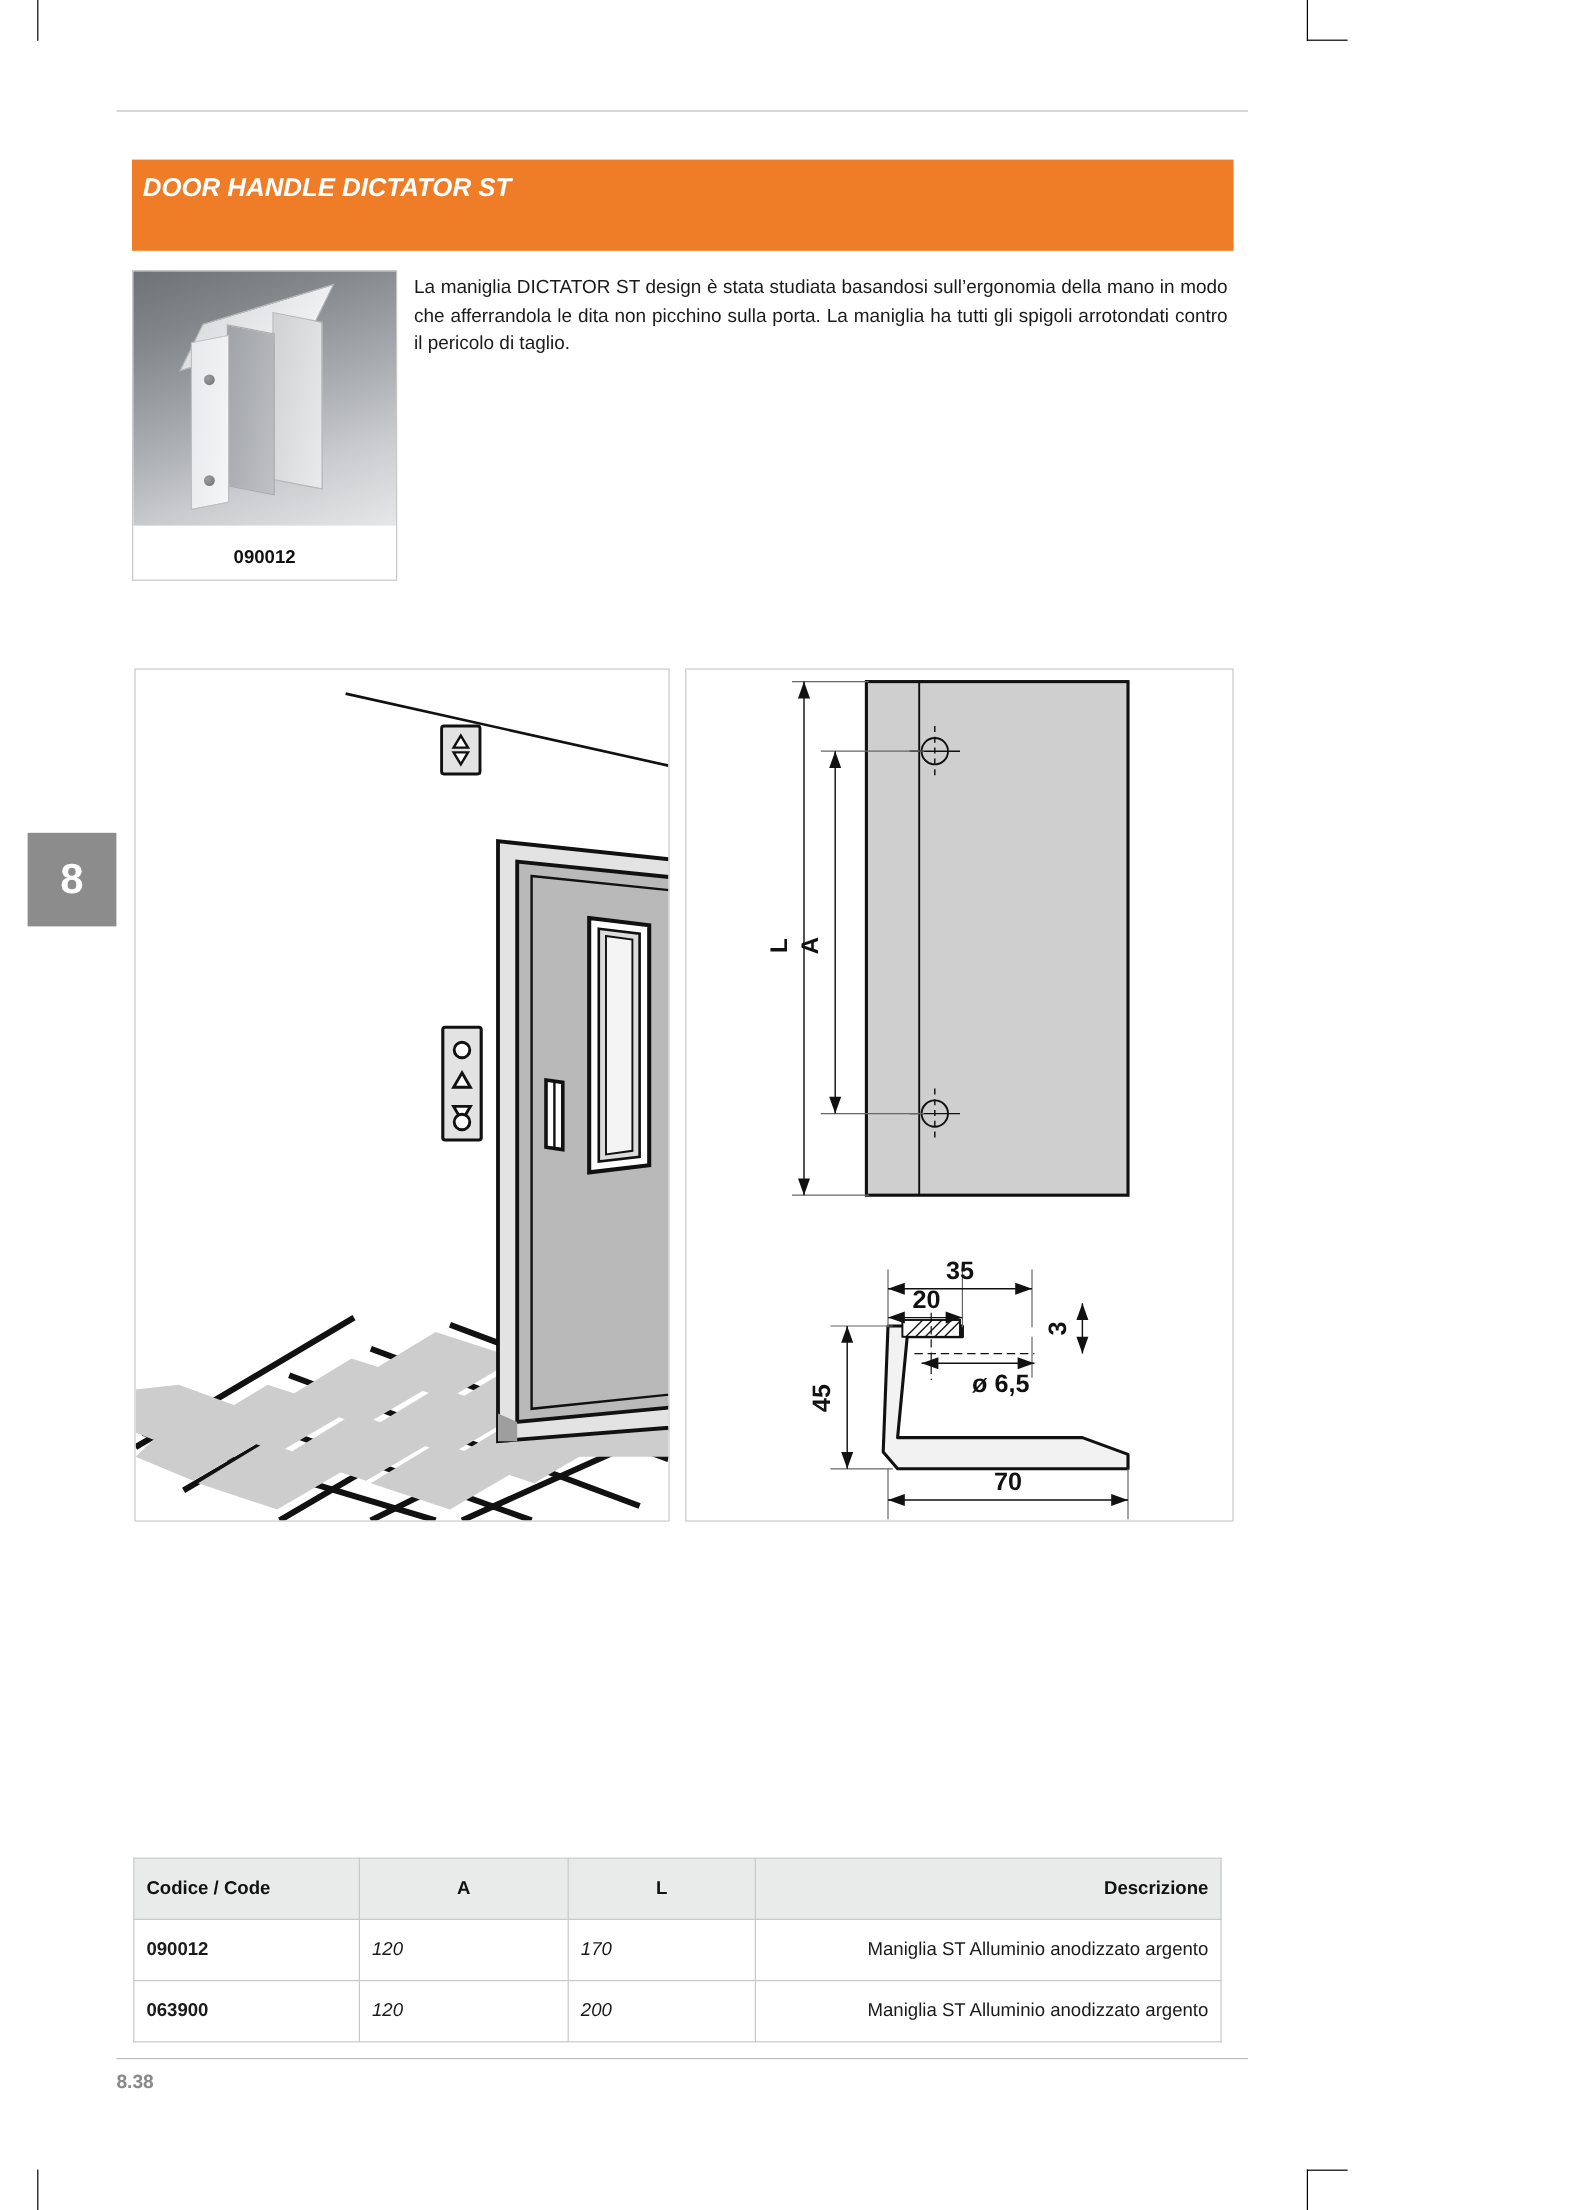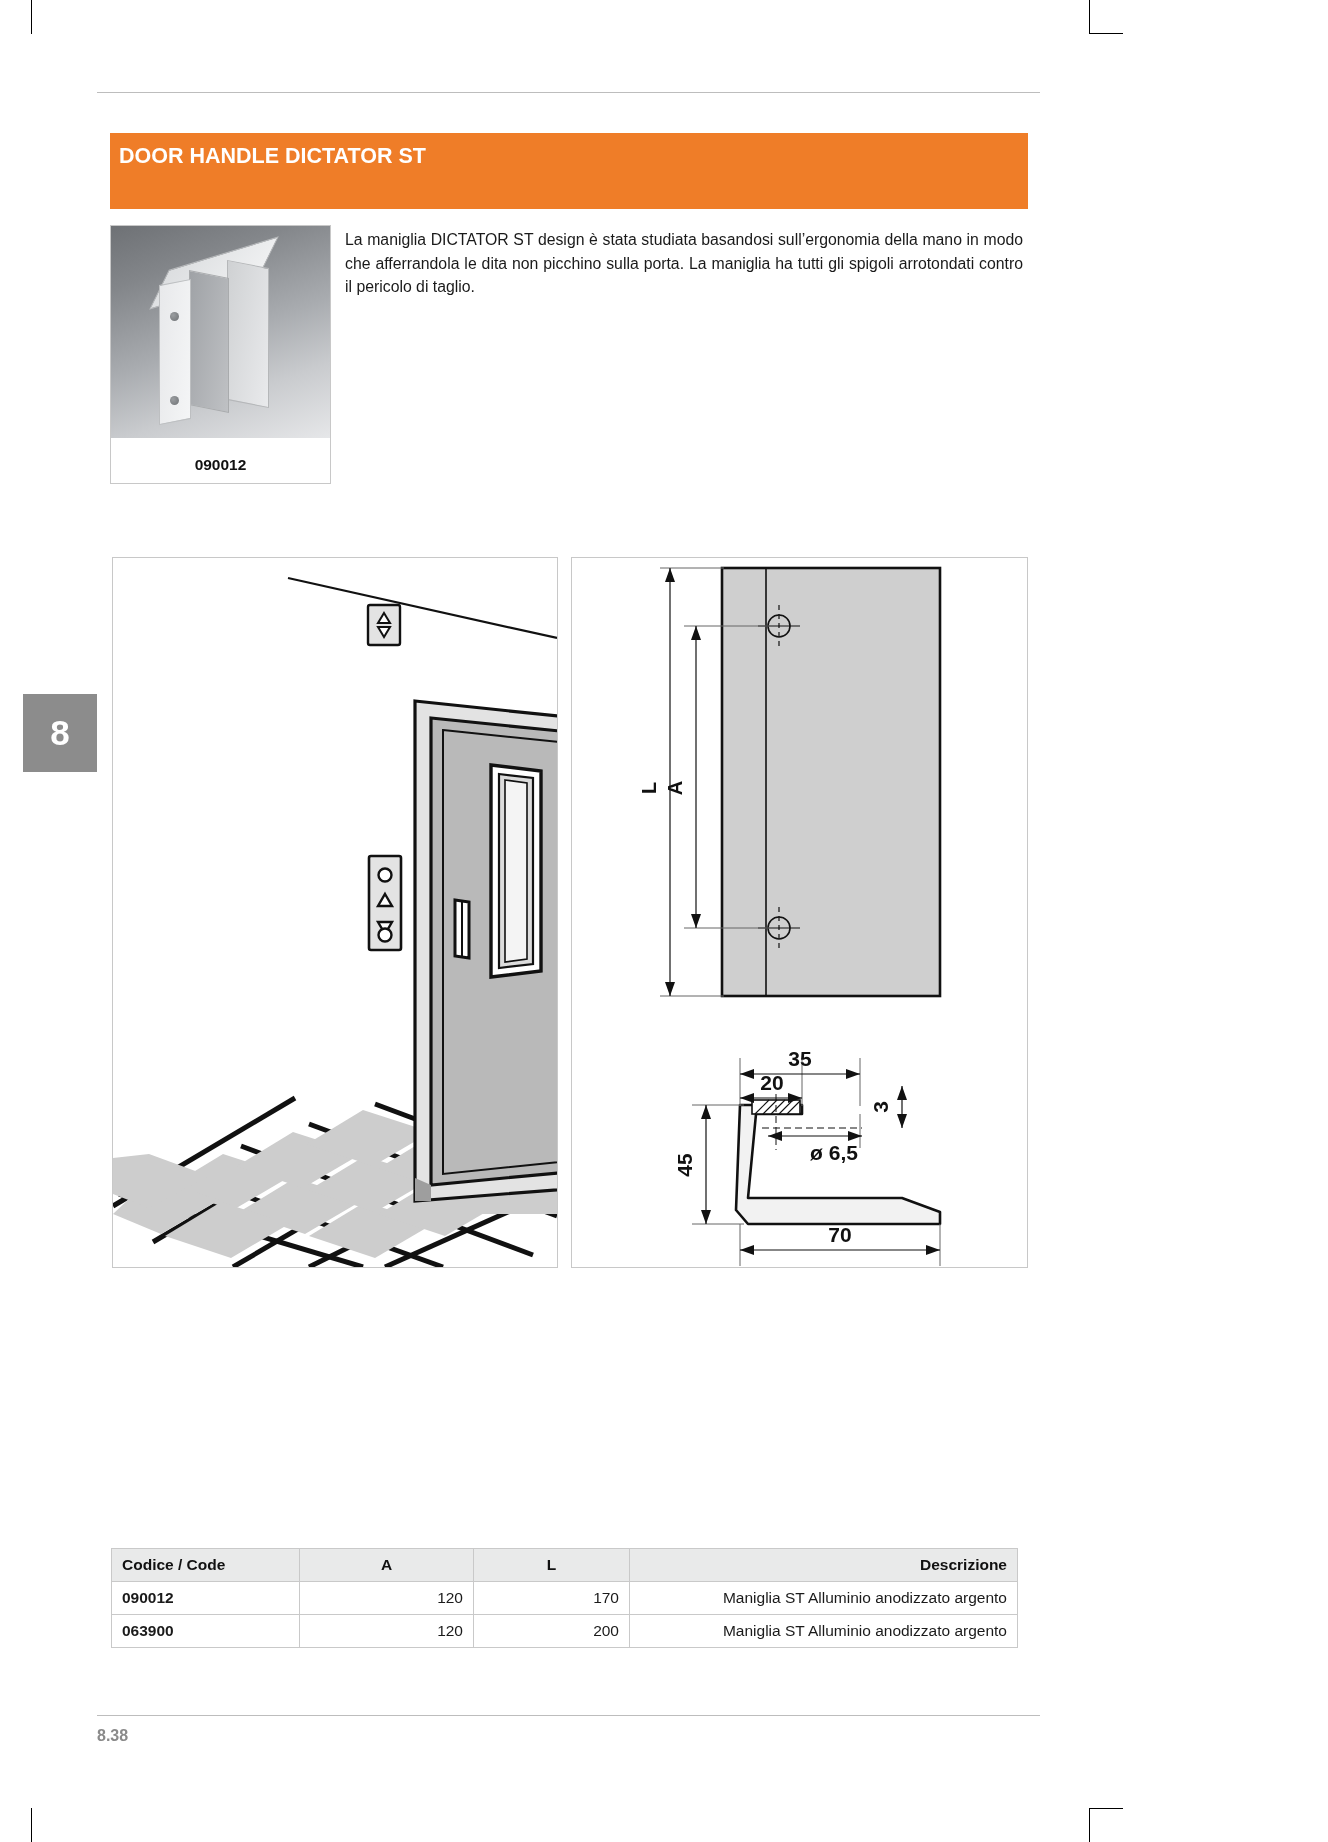--- a/index.html
+++ b/index.html
@@ -59,20 +59,21 @@
   }
   .title-it {
     font-size: 21.5px;
     font-weight: bold;
     letter-spacing: .1px;
     line-height: 28px;
   }
   .title-en {
     font-size: 21.5px;
     font-weight: bold;
+    font-style: italic;
     line-height: 28px;
   }
 
   
   .photo-box {
     position: absolute;
     left: 110px; top: 225px;
     width: 221px; height: 259px;
     border: 1px solid #c8c8c8;
     box-sizing: border-box;
@@ -168,35 +169,35 @@
   
   .spec-table {
     position: absolute;
     left: 111px; top: 1548px;
     width: 907px;
     border-collapse: collapse;
     font-size: 15.5px;
   }
   .spec-table th, .spec-table td {
     border: 1px solid #c9c9c9;
-    height: 33px;
+    height: 51px;
     padding: 0 10px;
     box-sizing: border-box;
   }
   .spec-table thead th {
     background: #e9eaea;
     font-weight: bold;
     color: #111;
   }
   .th-code { width: 188px; text-align: left; }
   .th-a    { width: 174px; text-align: center; }
   .th-l    { width: 156px; text-align: center; }
   .th-desc { text-align: right; }
   .td-code { font-weight: bold; text-align: left; }
-  .td-a, .td-l { text-align: right; }
+  .td-a, .td-l { text-align: left; font-style: italic; }
   .td-desc { text-align: right; }
 
   
   .footer-rule {
     position: absolute;
     left: 97px; top: 1715px;
     width: 943px; height: 1px;
     background: #bdbdbd;
   }
   .folio {

